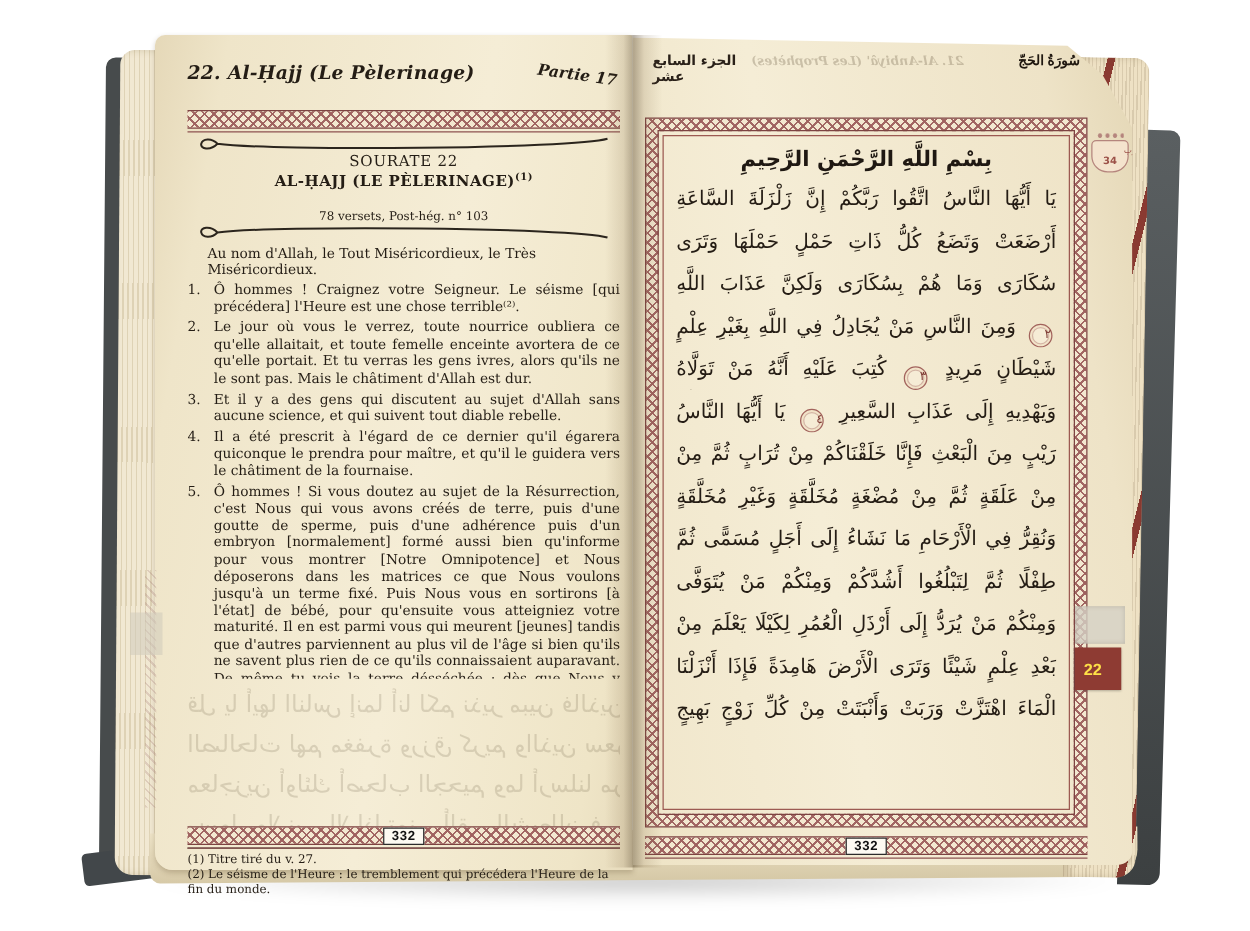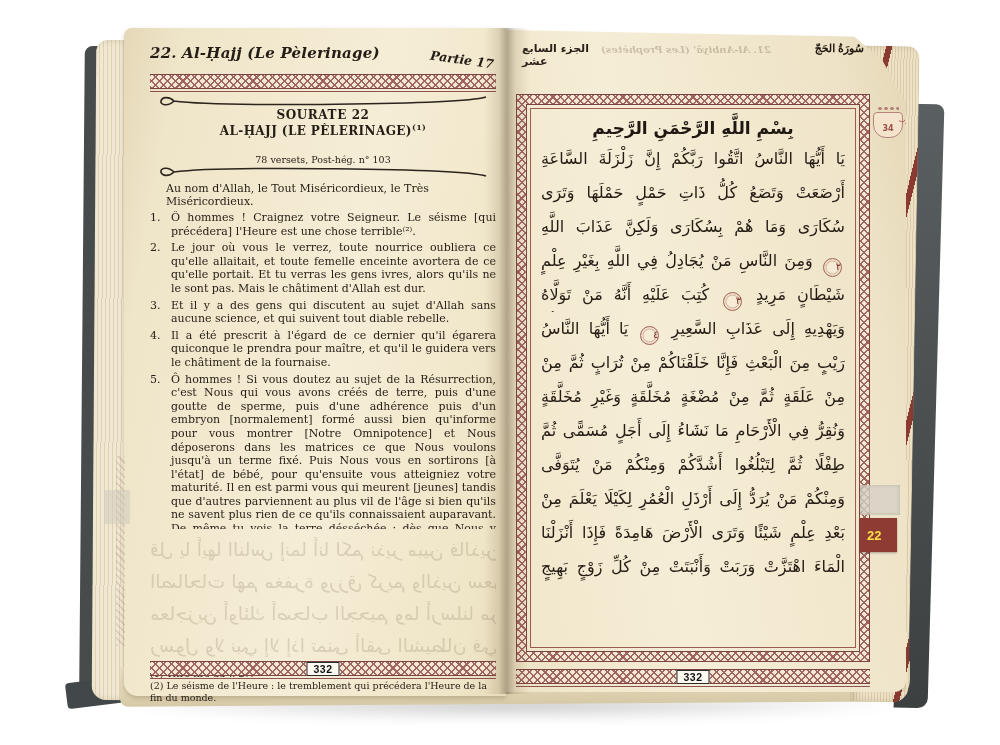--- a/index.html
+++ b/index.html
@@ -44,25 +44,25 @@
     background-image:
       repeating-linear-gradient(45deg,rgba(158,96,94,.95) 0 1.5px,transparent 1.5px 5.5px),
       repeating-linear-gradient(-45deg,rgba(158,96,94,.95) 0 1.5px,transparent 1.5px 5.5px);}
   .deco-band::after{content:"";position:absolute;left:0;right:0;bottom:-4px;border-bottom:1px solid #8d5351;}
   .pnum-box{position:absolute;left:50%;top:50%;transform:translate(-50%,-50%);
     background:#fdfaf2;border:1px solid #2b2b2b;padding:0 6px;line-height:14px;
     font:bold 10.5px "Liberation Sans",sans-serif;letter-spacing:.5px;color:#111;}
 
   
   .lp-content{position:absolute;left:26px;right:10px;top:16px;bottom:14px;}
-  .lp-header{display:flex;justify-content:space-between;align-items:flex-start;margin-bottom:7px;}
+  .lp-header{display:flex;justify-content:space-between;align-items:flex-end;margin-bottom:21px;}
   .lp-title{font-size:15px;font-weight:bold;font-style:italic;letter-spacing:.2px;}
   .lp-partie{font-size:12.5px;font-weight:bold;font-style:italic;transform:rotate(8deg);margin-top:8px;margin-right:2px;}
   .surah-box{text-align:center;margin:6px 0 4px;}
-  .surah-box .l1{font-size:12px;font-weight:bold;letter-spacing:.6px;}
+  .surah-box .l1{font-size:12px;font-weight:normal;letter-spacing:.6px;}
   .surah-box .l2{font-size:12px;font-weight:bold;letter-spacing:.4px;}
   .surah-box .l2 sup{font-size:8px;}
   .surah-box .l3{font-size:9.5px;margin-top:16px;}
   .flourish{display:block;margin:1px auto;}
   .fr-bismillah{font-size:11px;margin:4px 16px 3px;}
   .fr-verses{height:318px;overflow:hidden;}
   .fr-verse{display:flex;margin-bottom:3px;}
   .fr-num{flex:none;width:21px;font-size:11px;}
   .fr-text{flex:1;font-size:11px;line-height:13.6px;text-align:justify;}
   .ghost-ar{position:relative;height:128px;overflow:hidden;margin-top:4px;

